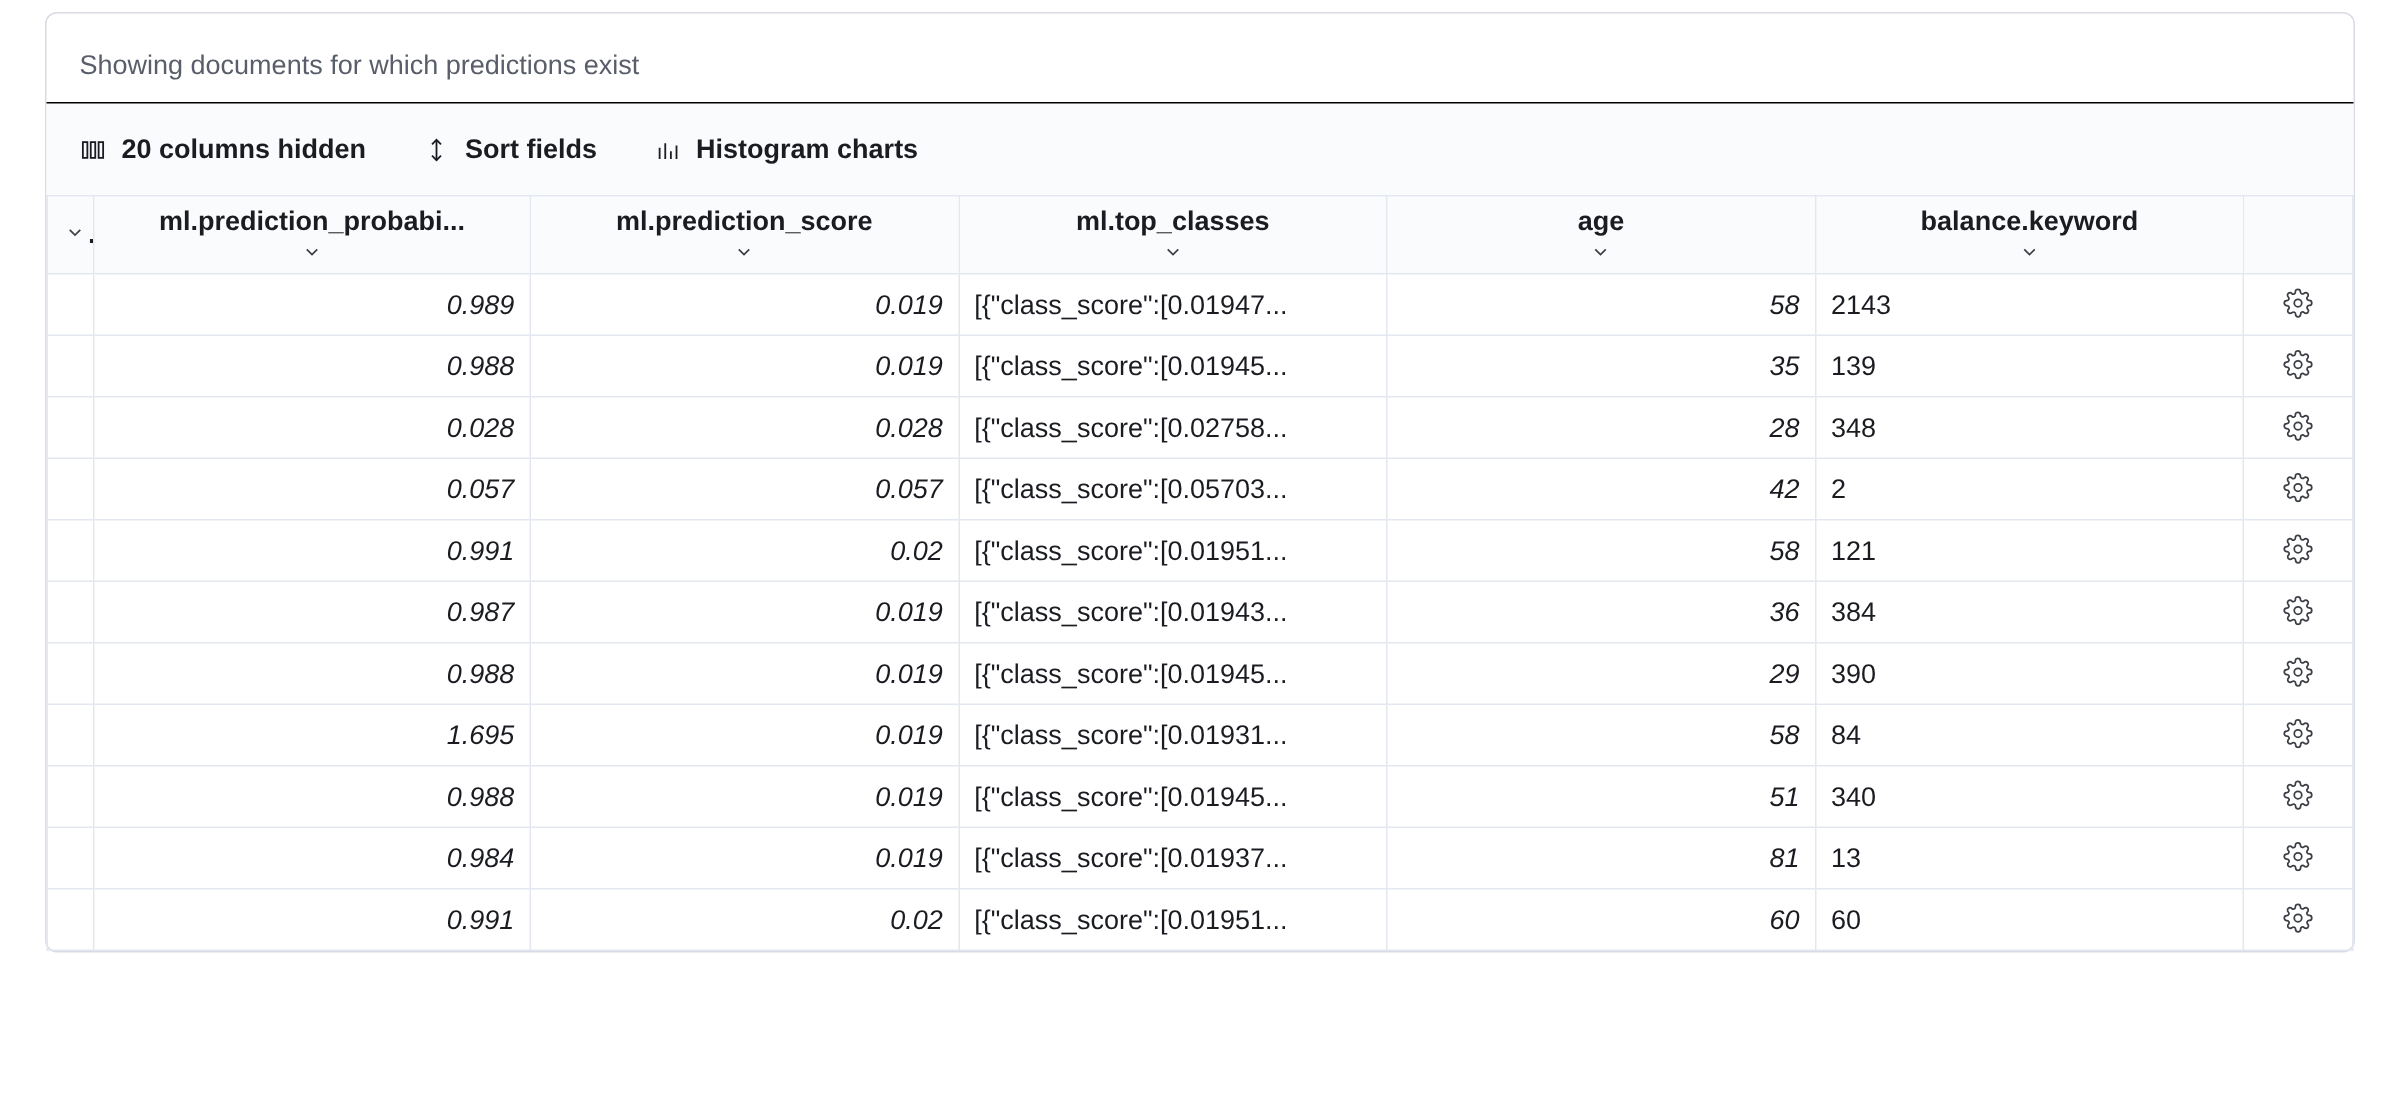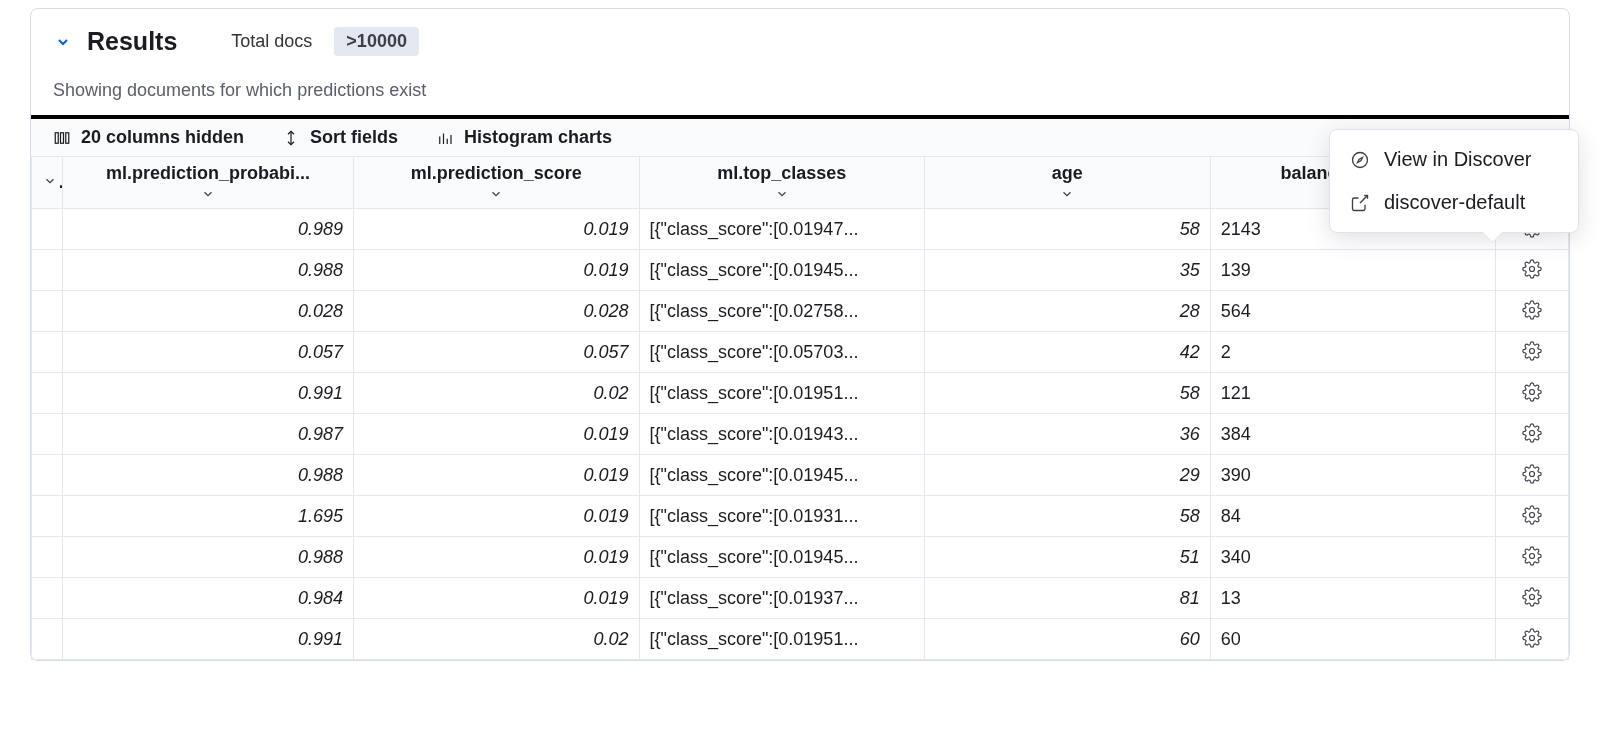--- a/index.html
+++ b/index.html
@@ -56,22 +56,22 @@
   }
   .subline {
     padding: 24px 22px 14px 22px;
     color: #595e6a;
     font-size: 18px;
   }
   .toolbar {
     display: flex;
     align-items: center;
     gap: 38px;
-    padding: 8px 22px;
-    border-top: 4px solid #000000;
+    padding: 20px 22px;
+    border-top: 1px solid #000000;
     background: #fafbfd;
     text-align: right;
   }
   .tool-item {
     display: inline-flex;
     align-items: center;
     gap: 10px;
     color: #1a1c21;
     font-size: 18px;
     font-weight: 600;
@@ -168,32 +168,20 @@
     cursor: pointer;
   }
   .popover-icon { width: 20px; height: 20px; display: inline-flex; color: #3c3f46; }
   .popover-icon svg { width: 20px; height: 20px; stroke: currentColor; stroke-width: 1.6; fill: none; }
 </style>
 </head>
 <body>
 
 <div class="panel">
 
-  <div class="panel-header">
-    <div class="title-row">
-      <span class="chevron-down">
-        <svg viewBox="0 0 24 24">
-            <polyline points="6 9 12 15 18 9"></polyline>
-          </svg>
-      </span>
-      <span class="results-title">Results</span>
-      <span class="total-docs-label">Total docs</span>
-      <span class="total-docs-badge">&gt;10000</span>
-    </div>
-  </div>
 
   <div class="subline">Showing documents for which predictions exist</div>
 
   <div class="toolbar">
     <span class="tool-item">
       <span class="tool-icon">
         <svg viewBox="0 0 24 24">
             <rect x="3" y="5" width="4" height="14"></rect>
             <rect x="10" y="5" width="4" height="14"></rect>
             <rect x="17" y="5" width="4" height="14"></rect>
@@ -324,21 +312,21 @@
                 <path d="M19.4 15a1.65 1.65 0 0 0 .33 1.82l.06.06a2 2 0 1 1-2.83 2.83l-.06-.06a1.65 1.65 0 0 0-1.82-.33 1.65 1.65 0 0 0-1 1.51V21a2 2 0 1 1-4 0v-.09a1.65 1.65 0 0 0-1-1.51 1.65 1.65 0 0 0-1.82.33l-.06.06a2 2 0 1 1-2.83-2.83l.06-.06a1.65 1.65 0 0 0 .33-1.82 1.65 1.65 0 0 0-1.51-1H3a2 2 0 1 1 0-4h.09a1.65 1.65 0 0 0 1.51-1 1.65 1.65 0 0 0-.33-1.82l-.06-.06a2 2 0 1 1 2.83-2.83l.06.06a1.65 1.65 0 0 0 1.82.33h0a1.65 1.65 0 0 0 1-1.51V3a2 2 0 1 1 4 0v.09a1.65 1.65 0 0 0 1 1.51h0a1.65 1.65 0 0 0 1.82-.33l.06-.06a2 2 0 1 1 2.83 2.83l-.06.06a1.65 1.65 0 0 0-.33 1.82v0a1.65 1.65 0 0 0 1.51 1H21a2 2 0 1 1 0 4h-.09a1.65 1.65 0 0 0-1.51 1z"></path>
               </svg>
             </span></td>
         </tr>
         <tr>
           <td class="expand-cell"></td>
           <td class="num">0.028</td>
           <td class="num">0.028</td>
           <td class="txt">[{"class_score":[0.02758...</td>
           <td class="num">28</td>
-          <td class="txt">564</td>
+          <td class="txt">348</td>
           <td class="txt" style="text-align:center"><span class="gear-btn">
               <svg viewBox="0 0 24 24">
                 <circle cx="12" cy="12" r="3"></circle>
                 <path d="M19.4 15a1.65 1.65 0 0 0 .33 1.82l.06.06a2 2 0 1 1-2.83 2.83l-.06-.06a1.65 1.65 0 0 0-1.82-.33 1.65 1.65 0 0 0-1 1.51V21a2 2 0 1 1-4 0v-.09a1.65 1.65 0 0 0-1-1.51 1.65 1.65 0 0 0-1.82.33l-.06.06a2 2 0 1 1-2.83-2.83l.06-.06a1.65 1.65 0 0 0 .33-1.82 1.65 1.65 0 0 0-1.51-1H3a2 2 0 1 1 0-4h.09a1.65 1.65 0 0 0 1.51-1 1.65 1.65 0 0 0-.33-1.82l-.06-.06a2 2 0 1 1 2.83-2.83l.06.06a1.65 1.65 0 0 0 1.82.33h0a1.65 1.65 0 0 0 1-1.51V3a2 2 0 1 1 4 0v.09a1.65 1.65 0 0 0 1 1.51h0a1.65 1.65 0 0 0 1.82-.33l.06-.06a2 2 0 1 1 2.83 2.83l-.06.06a1.65 1.65 0 0 0-.33 1.82v0a1.65 1.65 0 0 0 1.51 1H21a2 2 0 1 1 0 4h-.09a1.65 1.65 0 0 0-1.51 1z"></path>
               </svg>
             </span></td>
         </tr>
         <tr>
           <td class="expand-cell"></td>
           <td class="num">0.057</td>
@@ -447,35 +435,14 @@
           <td class="txt" style="text-align:center"><span class="gear-btn">
               <svg viewBox="0 0 24 24">
                 <circle cx="12" cy="12" r="3"></circle>
                 <path d="M19.4 15a1.65 1.65 0 0 0 .33 1.82l.06.06a2 2 0 1 1-2.83 2.83l-.06-.06a1.65 1.65 0 0 0-1.82-.33 1.65 1.65 0 0 0-1 1.51V21a2 2 0 1 1-4 0v-.09a1.65 1.65 0 0 0-1-1.51 1.65 1.65 0 0 0-1.82.33l-.06.06a2 2 0 1 1-2.83-2.83l.06-.06a1.65 1.65 0 0 0 .33-1.82 1.65 1.65 0 0 0-1.51-1H3a2 2 0 1 1 0-4h.09a1.65 1.65 0 0 0 1.51-1 1.65 1.65 0 0 0-.33-1.82l-.06-.06a2 2 0 1 1 2.83-2.83l.06.06a1.65 1.65 0 0 0 1.82.33h0a1.65 1.65 0 0 0 1-1.51V3a2 2 0 1 1 4 0v.09a1.65 1.65 0 0 0 1 1.51h0a1.65 1.65 0 0 0 1.82-.33l.06-.06a2 2 0 1 1 2.83 2.83l-.06.06a1.65 1.65 0 0 0-.33 1.82v0a1.65 1.65 0 0 0 1.51 1H21a2 2 0 1 1 0 4h-.09a1.65 1.65 0 0 0-1.51 1z"></path>
               </svg>
             </span></td>
         </tr>
       </tbody>
   </table>
 
-  <div class="popover">
-    <div class="popover-item">
-      <span class="popover-icon">
-        <svg viewBox="0 0 24 24">
-            <circle cx="12" cy="12" r="9"></circle>
-            <polygon points="15 9 13 13 9 15 11 11 15 9"></polygon>
-          </svg>
-      </span>
-      <span>View in Discover</span>
-    </div>
-    <div class="popover-item">
-      <span class="popover-icon">
-        <svg viewBox="0 0 24 24">
-            <path d="M17 3h4v4"></path>
-            <path d="M21 3l-9 9"></path>
-            <path d="M18 14v5a2 2 0 0 1-2 2H5a2 2 0 0 1-2-2V8a2 2 0 0 1 2-2h5"></path>
-          </svg>
-      </span>
-      <span>discover-default</span>
-    </div>
-  </div>
 
 </div>
 
 </body></html>

